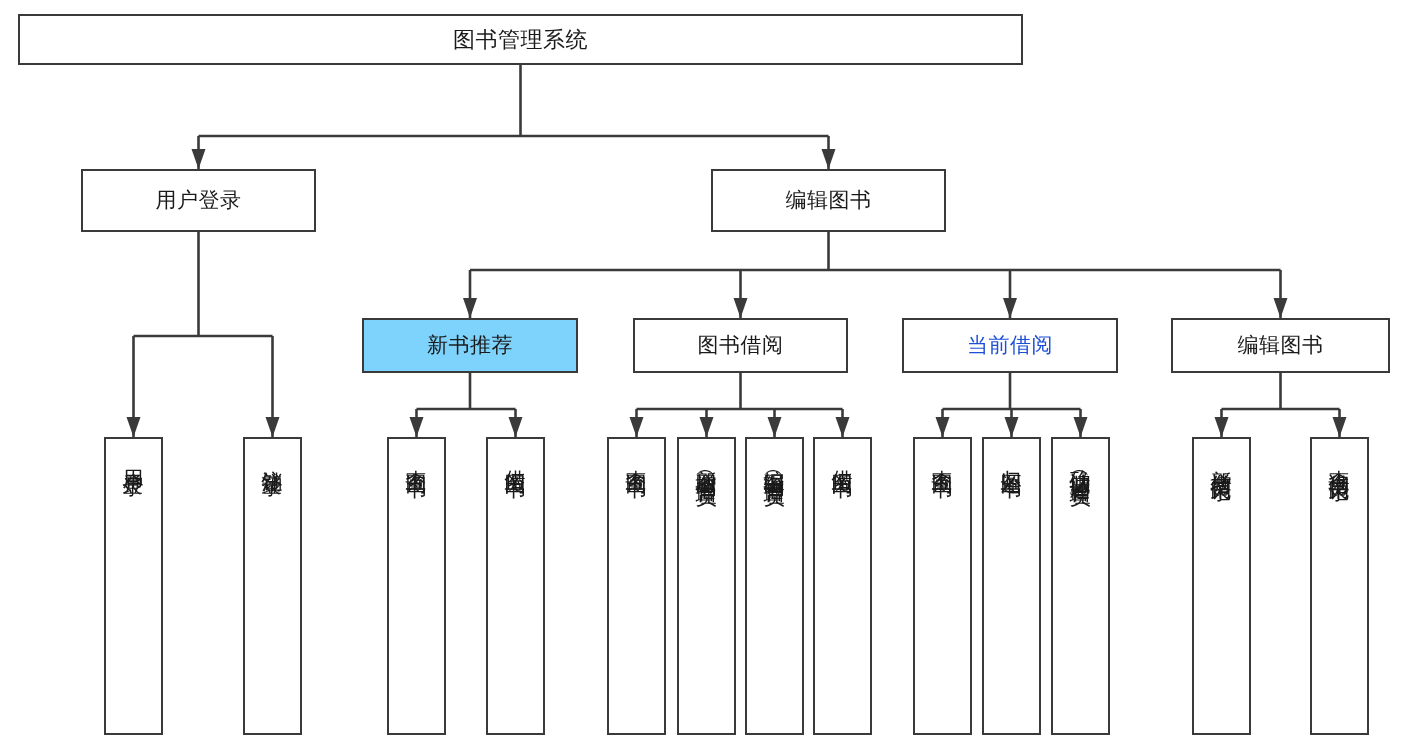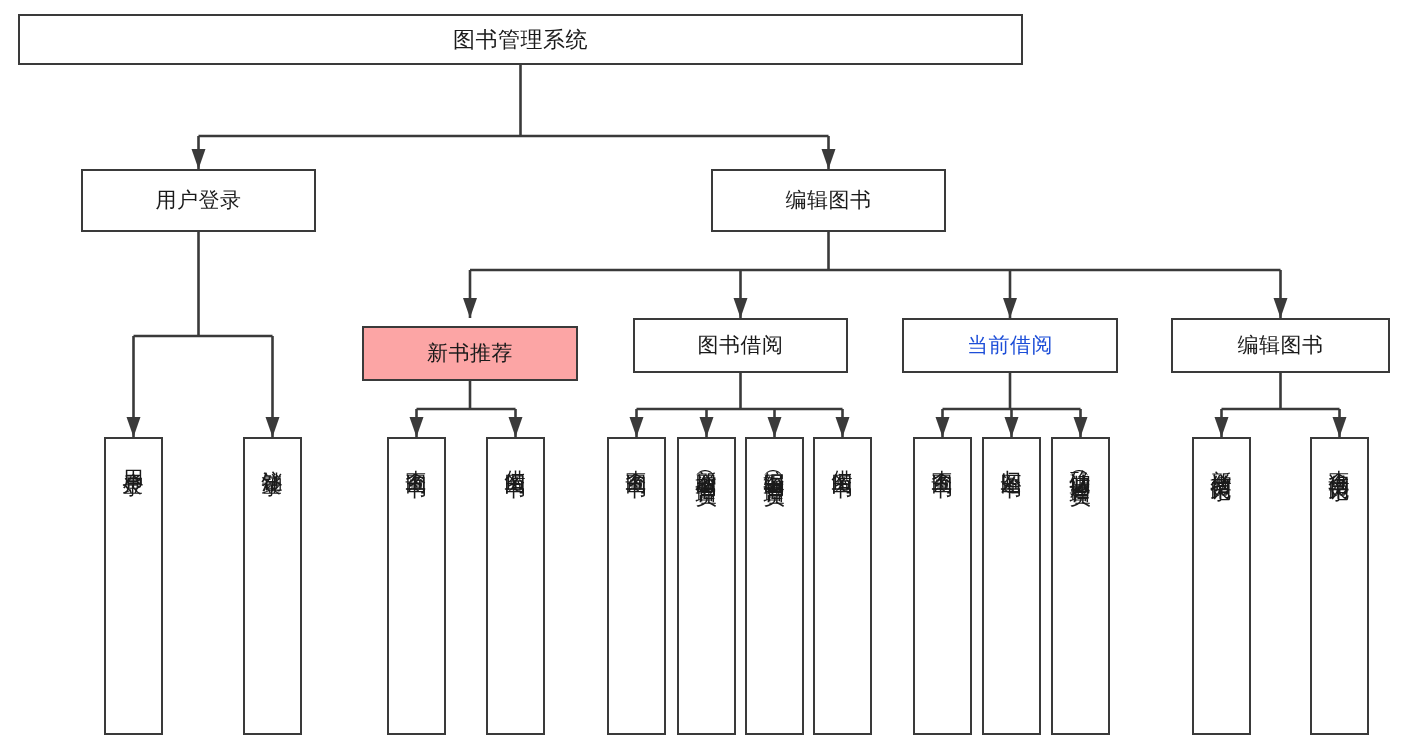--- a/index.html
+++ b/index.html
@@ -132,21 +132,21 @@
   <div id="nodes">
       <div class="node horiz root" style="left: 18px; top: 14px; width: 1005px; height: 51px; border-color: rgb(58, 58, 58); background: rgb(255, 255, 255); color: rgb(26, 26, 26);">
         <span class="node-label">图书管理系统</span>
       </div>
       <div class="node horiz" style="left: 81px; top: 169px; width: 235px; height: 63px; border-color: rgb(58, 58, 58); background: rgb(255, 255, 255); color: rgb(26, 26, 26);">
         <span class="node-label">用户登录</span>
       </div>
       <div class="node horiz" style="left: 711px; top: 169px; width: 235px; height: 63px; border-color: rgb(58, 58, 58); background: rgb(255, 255, 255); color: rgb(26, 26, 26);">
         <span class="node-label">编辑图书</span>
       </div>
-      <div class="node horiz" style="left: 362px; top: 318px; width: 216px; height: 55px; border-color: rgb(58, 58, 58); background: #fca5a5; color: rgb(26, 26, 26); margin-top: 8px;">
+      <div class="node horiz" style="left: 362px; top: 318px; width: 216px; height: 55px; border-color: rgb(58, 58, 58); background: #7dd3fc; color: rgb(26, 26, 26);">
         <span class="node-label">新书推荐</span>
       </div>
       <div class="node horiz" style="left: 633px; top: 318px; width: 215px; height: 55px; border-color: rgb(58, 58, 58); background: rgb(255, 255, 255); color: rgb(26, 26, 26);">
         <span class="node-label">图书借阅</span>
       </div>
       <div class="node horiz" style="left: 902px; top: 318px; width: 216px; height: 55px; border-color: rgb(58, 58, 58); background: rgb(255, 255, 255); color: #1d4ed8;">
         <span class="node-label">当前借阅</span>
       </div>
       <div class="node horiz" style="left: 1171px; top: 318px; width: 219px; height: 55px; border-color: rgb(58, 58, 58); background: rgb(255, 255, 255); color: rgb(26, 26, 26);">
         <span class="node-label">编辑图书</span>

